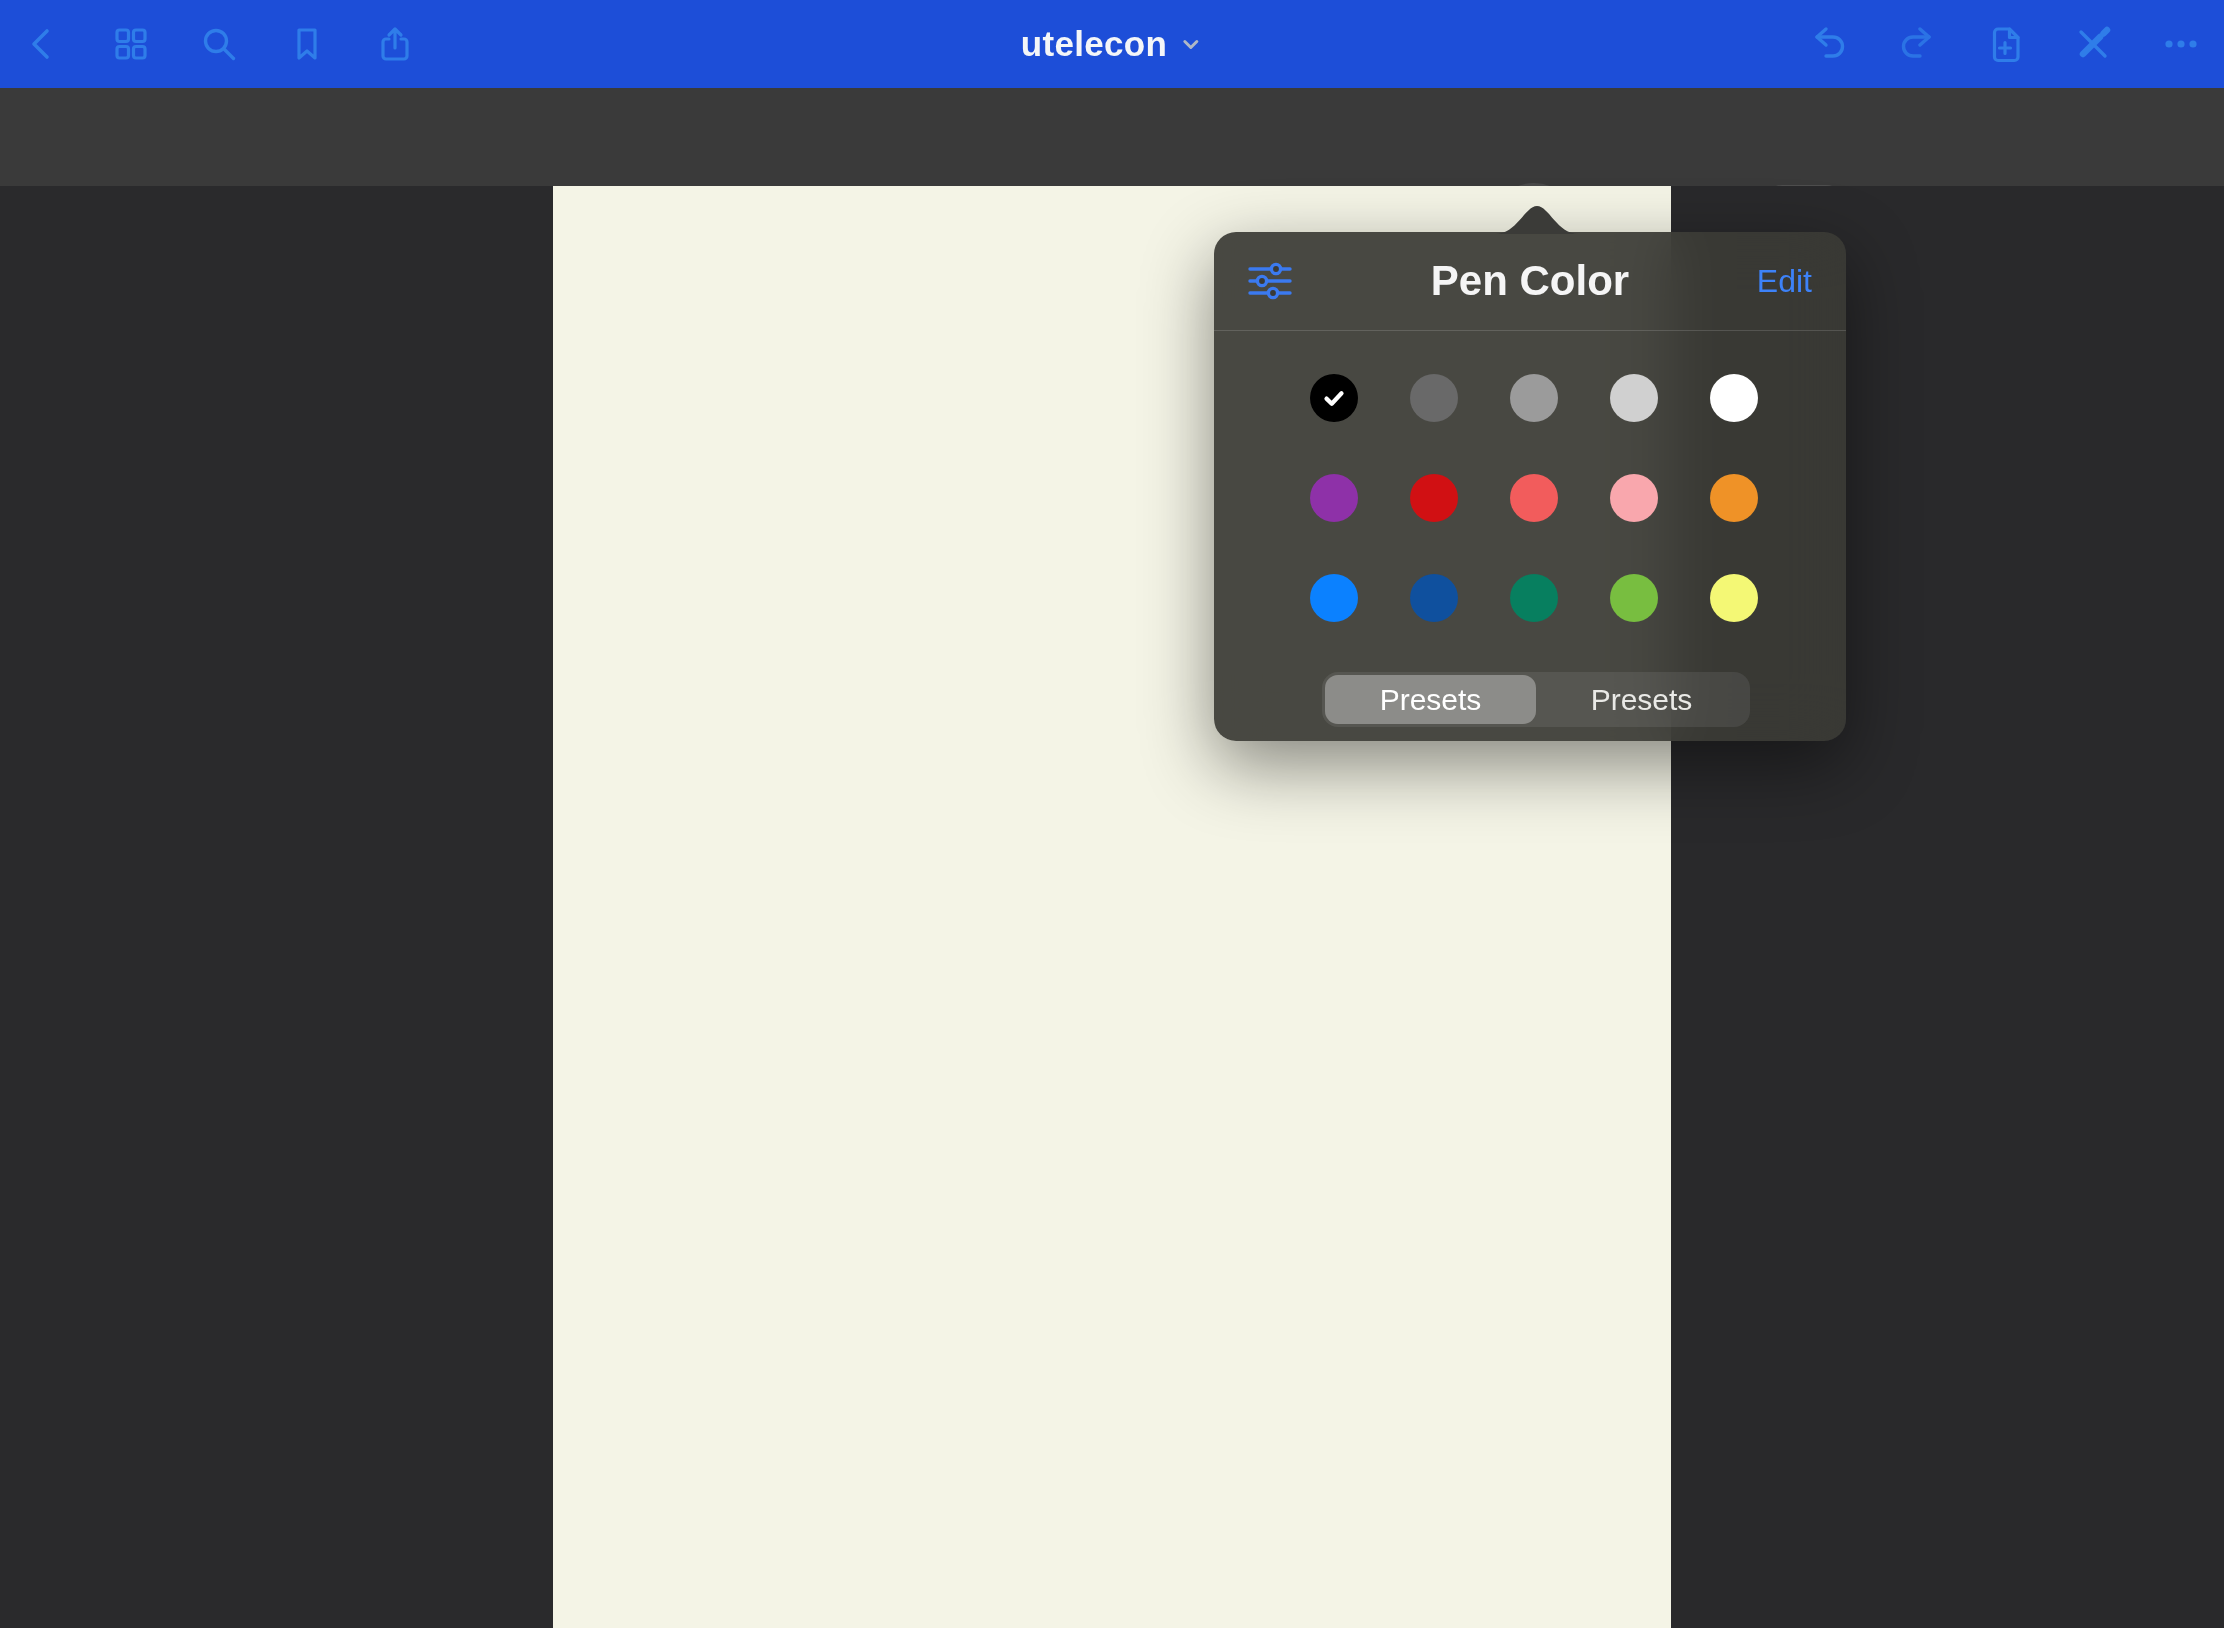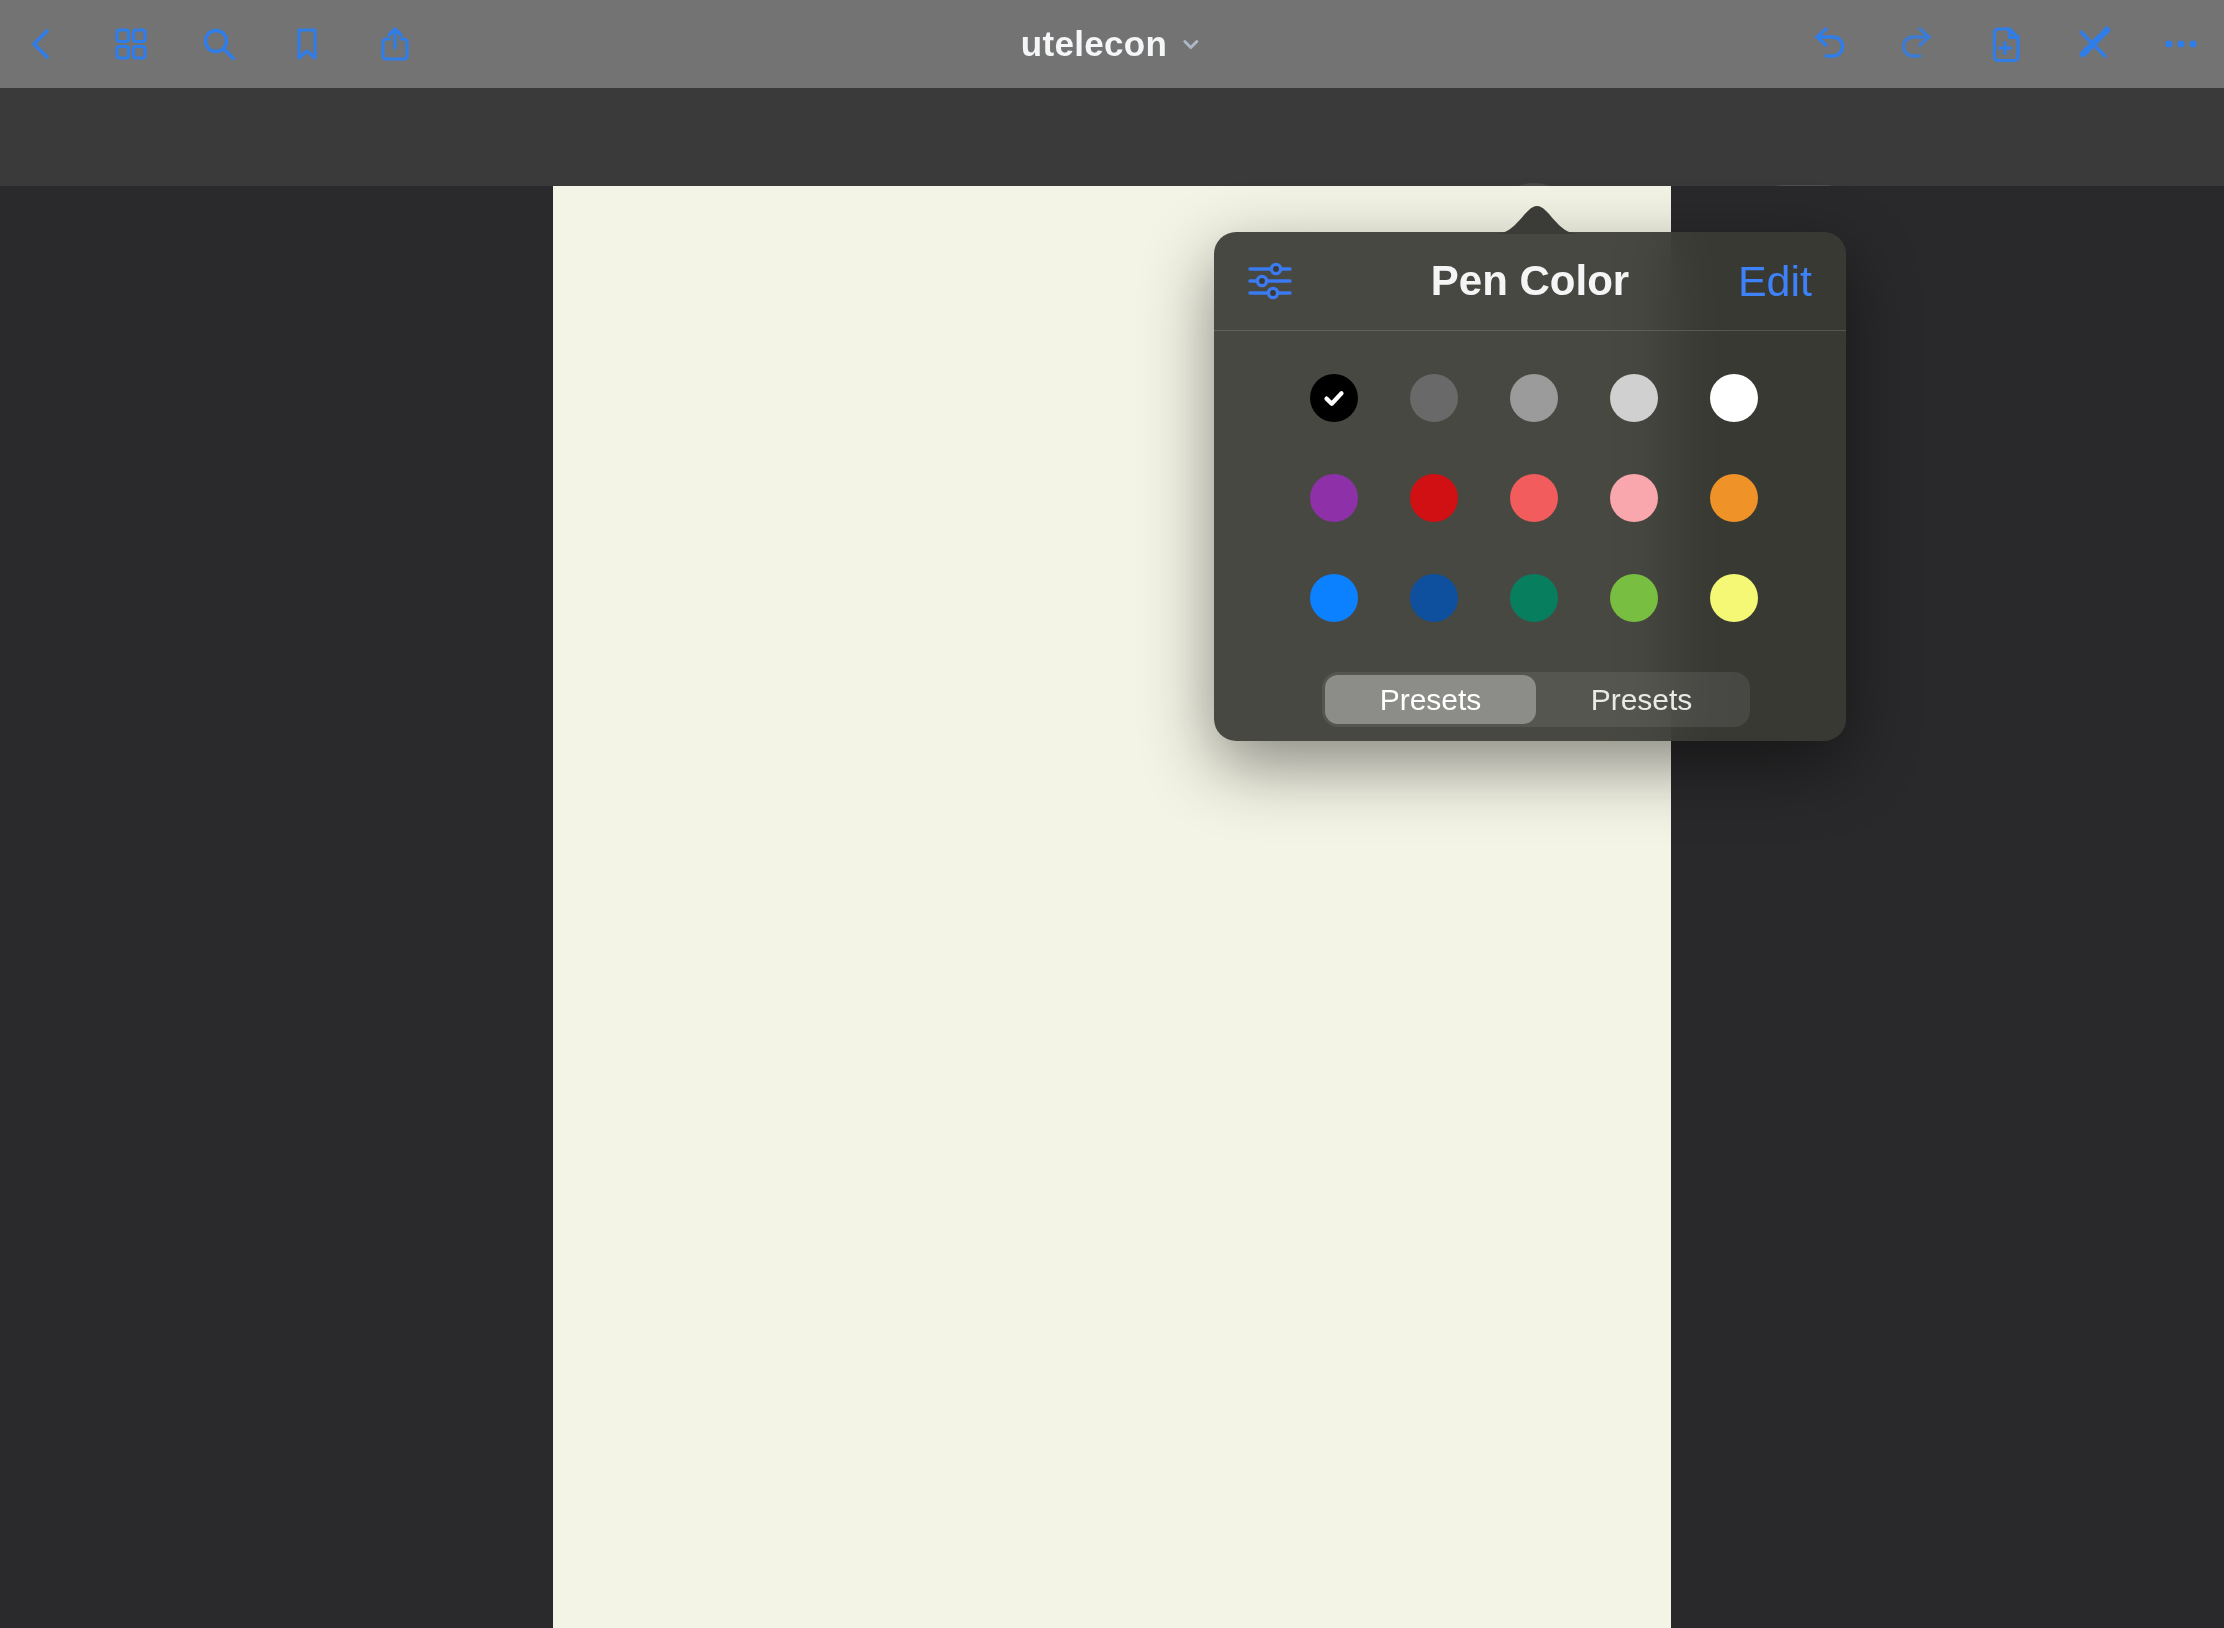--- a/index.html
+++ b/index.html
@@ -2,21 +2,21 @@
 <html><head>
 <meta charset="utf-8">
 <style>
   * { margin:0; padding:0; box-sizing:border-box; }
   html,body { width:2224px; height:1628px; overflow:hidden; background:#2a2a2c;
               font-family:"Liberation Sans", sans-serif; }
   .screen { position:relative; width:2224px; height:1628px; }
 
   
   .navbar { position:absolute; left:0; top:0; width:100%; height:88px;
-            background:#737373; display:flex; align-items:center; }
+            background:#1d4ed8; display:flex; align-items:center; }
   .nav-group { display:flex; align-items:center; gap:44px; }
   .nav-group.left  { position:absolute; left:21px; }
   .nav-group.right { position:absolute; right:21px; }
   .nav-btn { width:44px; height:44px; background:none; border:none; cursor:pointer;
              display:flex; align-items:center; justify-content:center; }
   .nav-btn svg { width:44px; height:44px; }
   .nav-title { position:absolute; left:50%; top:50%; transform:translate(-50%,-50%);
                display:flex; align-items:center; gap:12px; cursor:pointer; }
   .nav-title .doc-title { color:#f4f6f8; font-size:35px; font-weight:600; letter-spacing:.3px; }
 
@@ -54,21 +54,21 @@
              box-shadow:0 24px 70px rgba(0,0,0,.45); }
   .pop-tail { position:absolute; left:281px; top:-28px; width:84px; height:30px; }
   .pop-header { position:absolute; left:0; top:0; width:100%; height:98px;
                 display:flex; align-items:center; }
   .pop-settings-btn { position:absolute; left:32px; top:25px; width:48px; height:48px;
                 border:none; background:none; cursor:pointer; }
   .pop-settings-btn svg { width:48px; height:48px; }
   .pop-title { position:absolute; left:50%; top:50%; transform:translate(-50%,-50%);
                color:#f5f5f5; font-size:42px; font-weight:600; }
   .edit-btn { position:absolute; right:34px; top:50%; transform:translateY(-50%);
-              border:none; background:none; color:#3d82f8; font-size:43px; cursor:pointer;
+              border:none; background:none; color:#3d82f8; font-size:32px; cursor:pointer;
               font-family:"Liberation Sans", sans-serif; }
   .pop-divider { position:absolute; left:0; top:98px; width:100%; height:1px;
                  background:rgba(255,255,255,.14); }
 
   .color-grid { position:absolute; left:96px; top:142px;
                 display:grid; grid-template-columns:repeat(5,48px); grid-auto-rows:48px;
                 column-gap:52px; row-gap:52px; }
   .color-dot { width:48px; height:48px; border-radius:50%; border:none; cursor:pointer;
                display:flex; align-items:center; justify-content:center; padding:0; }
   .color-dot svg { width:30px; height:30px; }

